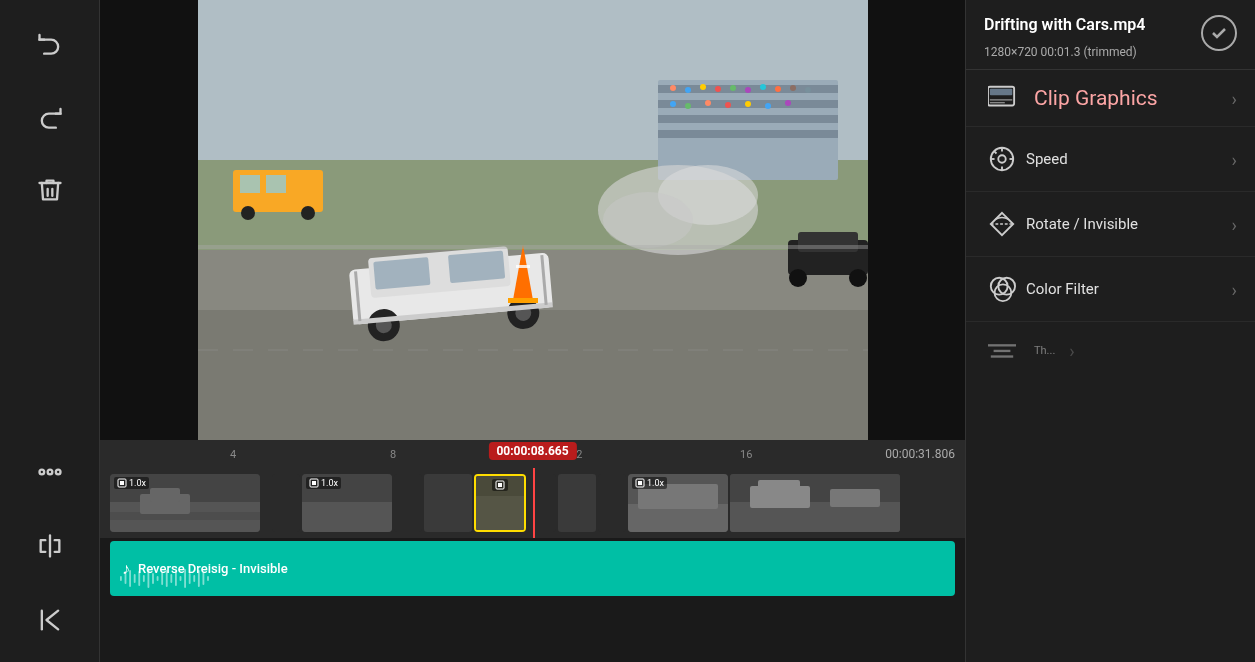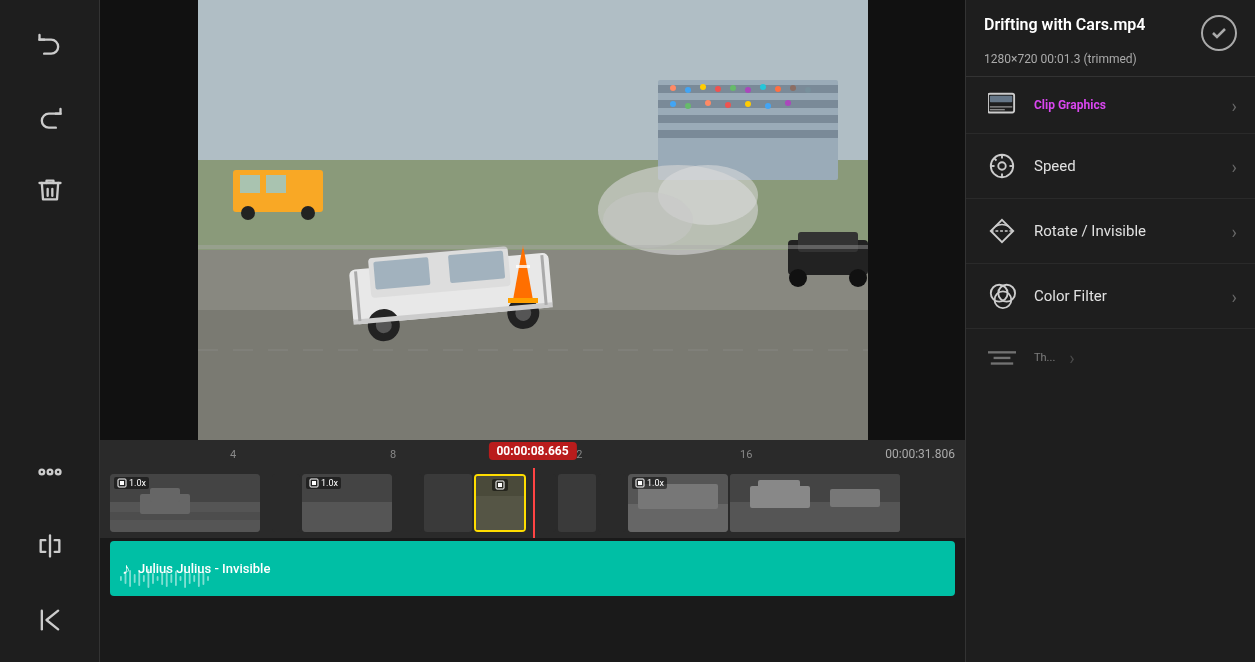--- a/index.html
+++ b/index.html
@@ -217,21 +217,21 @@
       padding: 15px 18px 10px;
       display: flex;
       align-items: flex-start;
       justify-content: space-between;
       border-bottom: 1px solid #333;
     }
 
     .file-info-text {
       display: flex;
       flex-direction: column;
-      gap: 10px;
+      gap: 3px;
     }
 
     .file-name {
       color: #fff;
       font-size: 16px;
       font-weight: 600;
     }
 
     .file-meta {
       color: #aaa;
@@ -250,21 +250,21 @@
       flex-shrink: 0;
     }
 
     
     .menu-item {
       display: flex;
       align-items: center;
       padding: 14px 18px;
       border-bottom: 1px solid #2a2a2a;
       cursor: pointer;
-      gap: 14px;
+      gap: 6px;
     }
 
     .menu-item-icon {
       width: 36px;
       height: 36px;
       display: flex;
       align-items: center;
       justify-content: center;
       flex-shrink: 0;
     }
@@ -309,23 +309,22 @@
       display: flex;
       align-items: center;
       padding: 10px 18px;
       border-bottom: 1px solid #2a2a2a;
       cursor: pointer;
       gap: 14px;
     }
 
     .clip-graphics-text {
       flex: 1;
-      color: #d946ef;
-      font-size: 12px;
-      font-weight: bold;
+      color: #fca5a5;
+      font-size: 21px;
     }
 
     .chevron-right {
       color: #666;
       font-size: 18px;
     }
 
     
     .partial-item {
       padding: 10px 18px;
@@ -558,21 +557,21 @@
           <rect x="28" y="6" width="42" height="16" fill="#888" rx="2"></rect>
           <rect x="100" y="15" width="50" height="18" fill="#777" rx="2"></rect>
         </svg>
       </div>
 
       <div class="playhead"></div>
     </div>
 
     <div class="audio-track">
       <span class="audio-icon">♪</span>
-      <span class="audio-title">Julius Julius - Invisible</span>
+      <span class="audio-title">Reverse Dreisig - Invisible</span>
 
       <div class="audio-waveform">
         <svg width="100%" height="25" viewBox="0 0 900 25" preserveAspectRatio="none" xmlns="http://www.w3.org/2000/svg" opacity="0.5">
 
           <rect x="0" y="10" width="2" height="5" fill="white" rx="1"></rect>
           <rect x="5" y="7" width="2" height="11" fill="white" rx="1"></rect>
           <rect x="10" y="4" width="2" height="17" fill="white" rx="1"></rect>
           <rect x="15" y="8" width="2" height="9" fill="white" rx="1"></rect>
           <rect x="20" y="5" width="2" height="15" fill="white" rx="1"></rect>
           <rect x="25" y="9" width="2" height="7" fill="white" rx="1"></rect>

